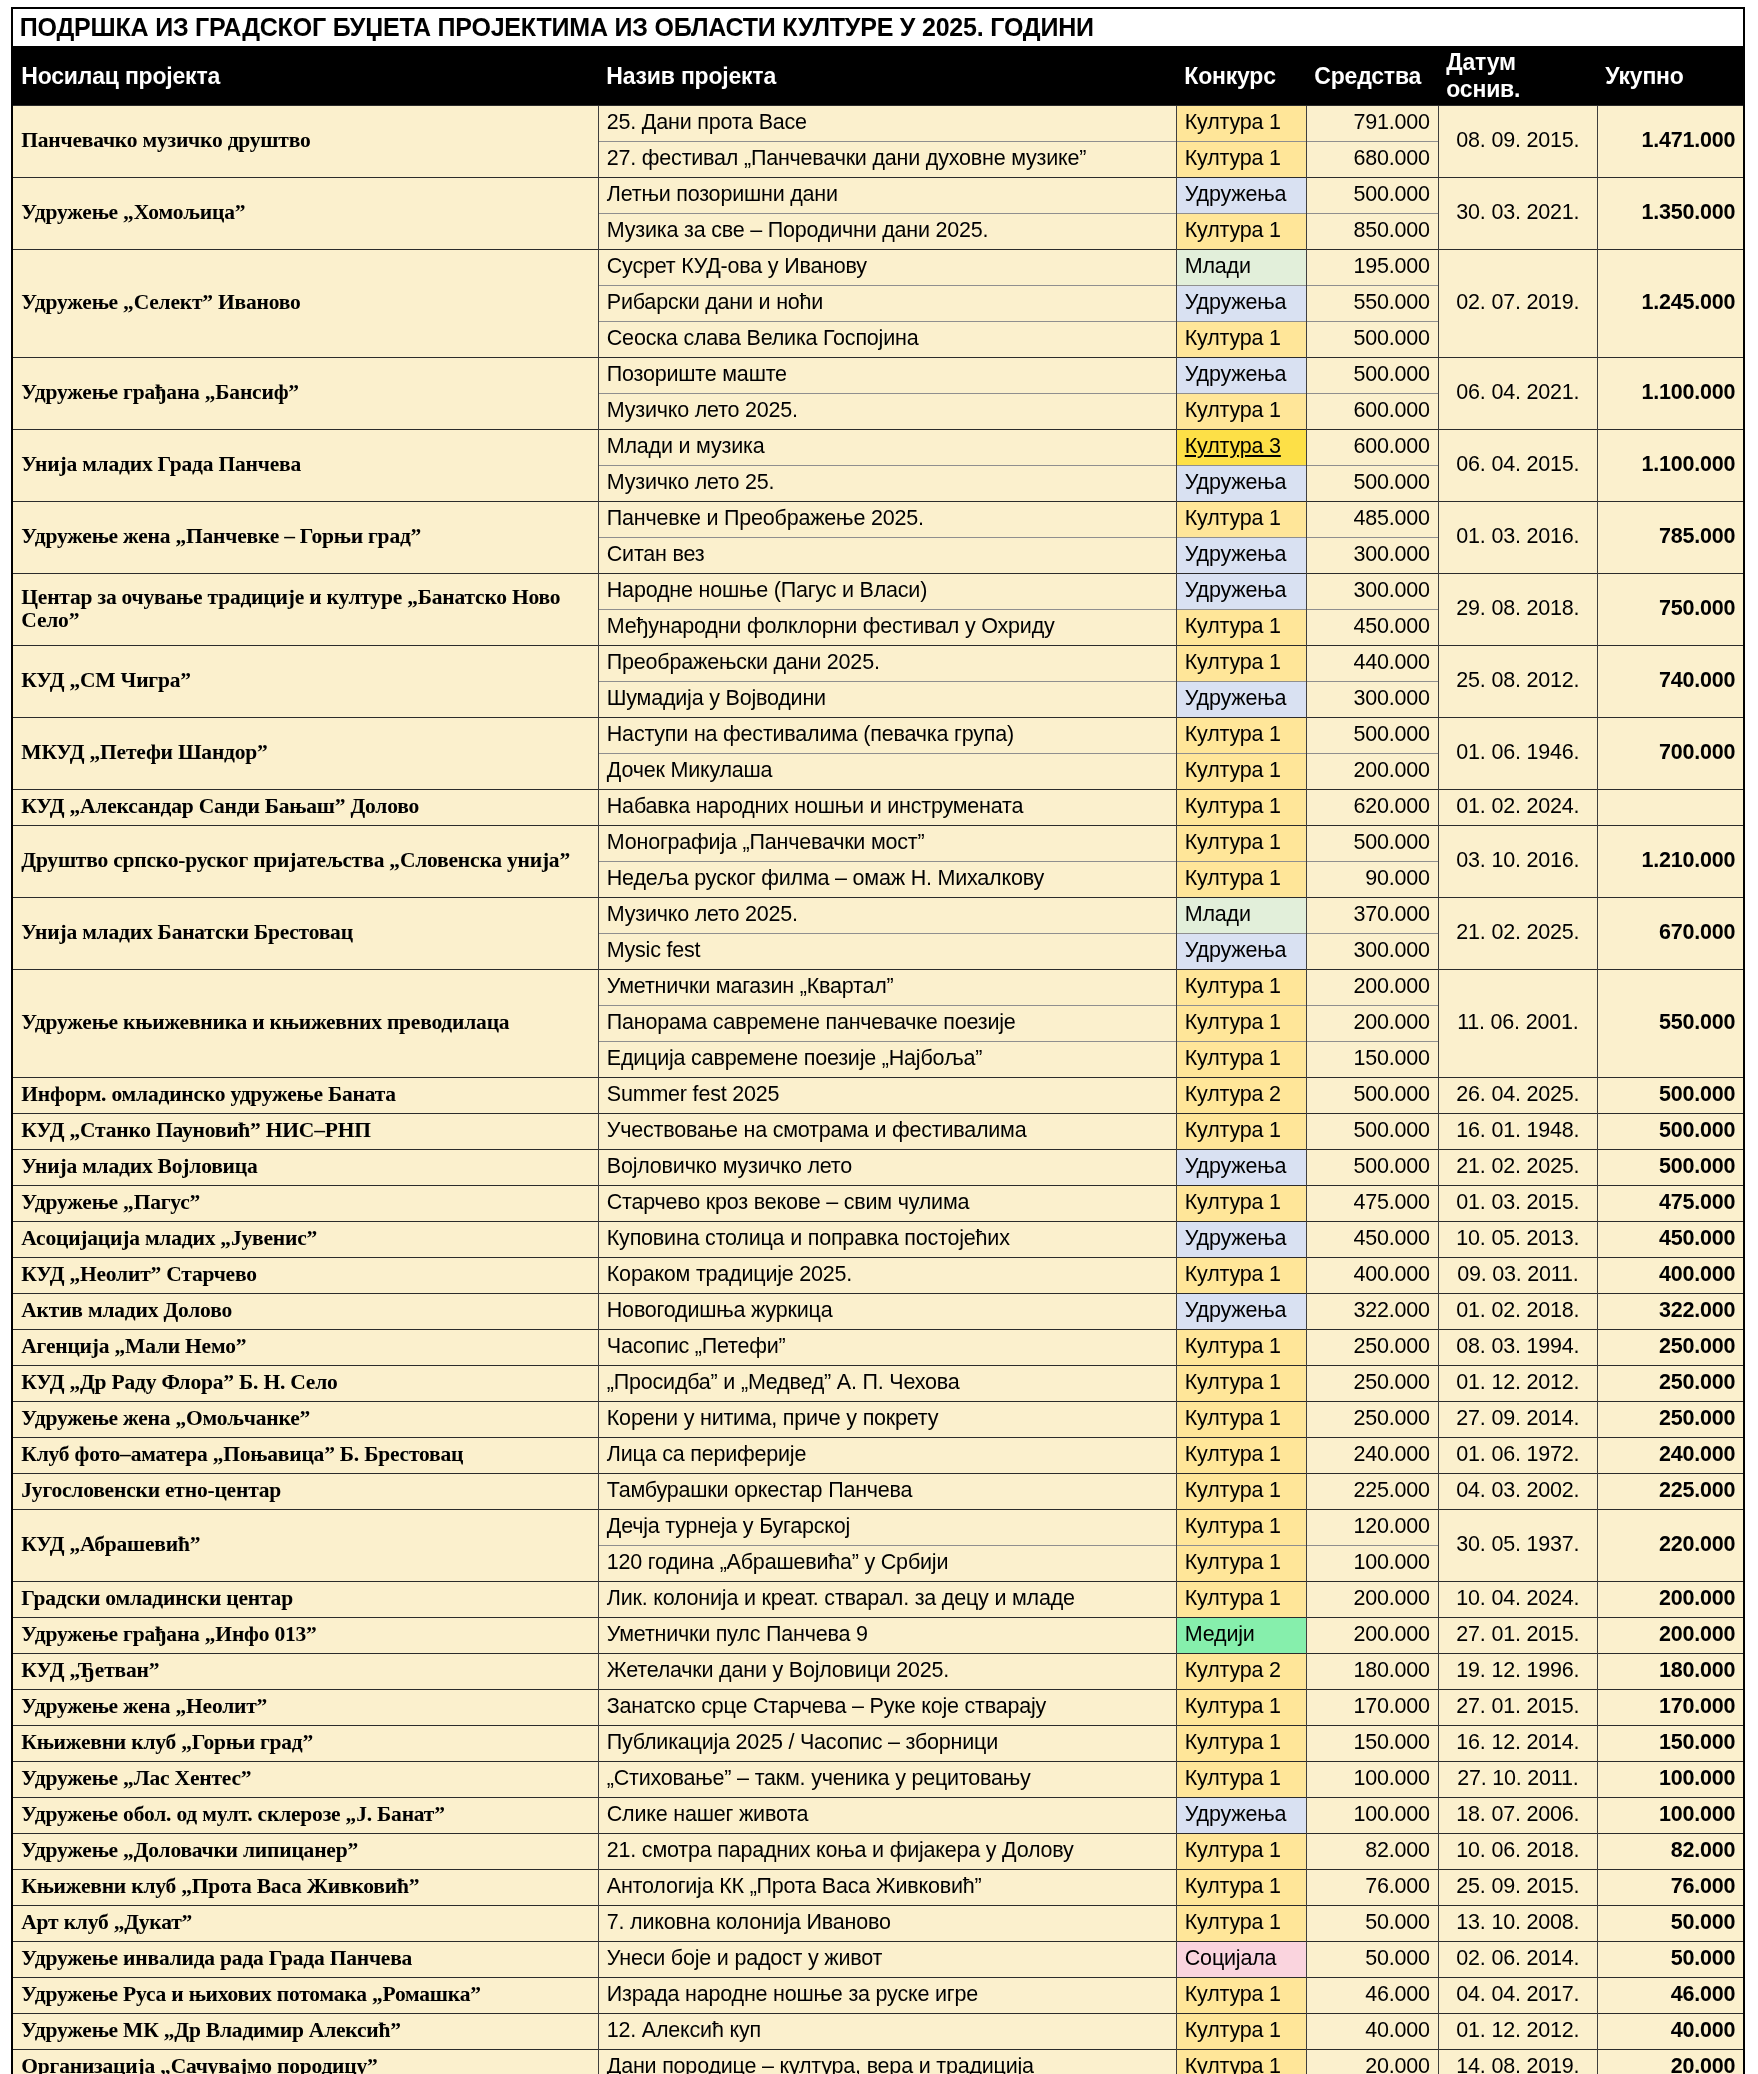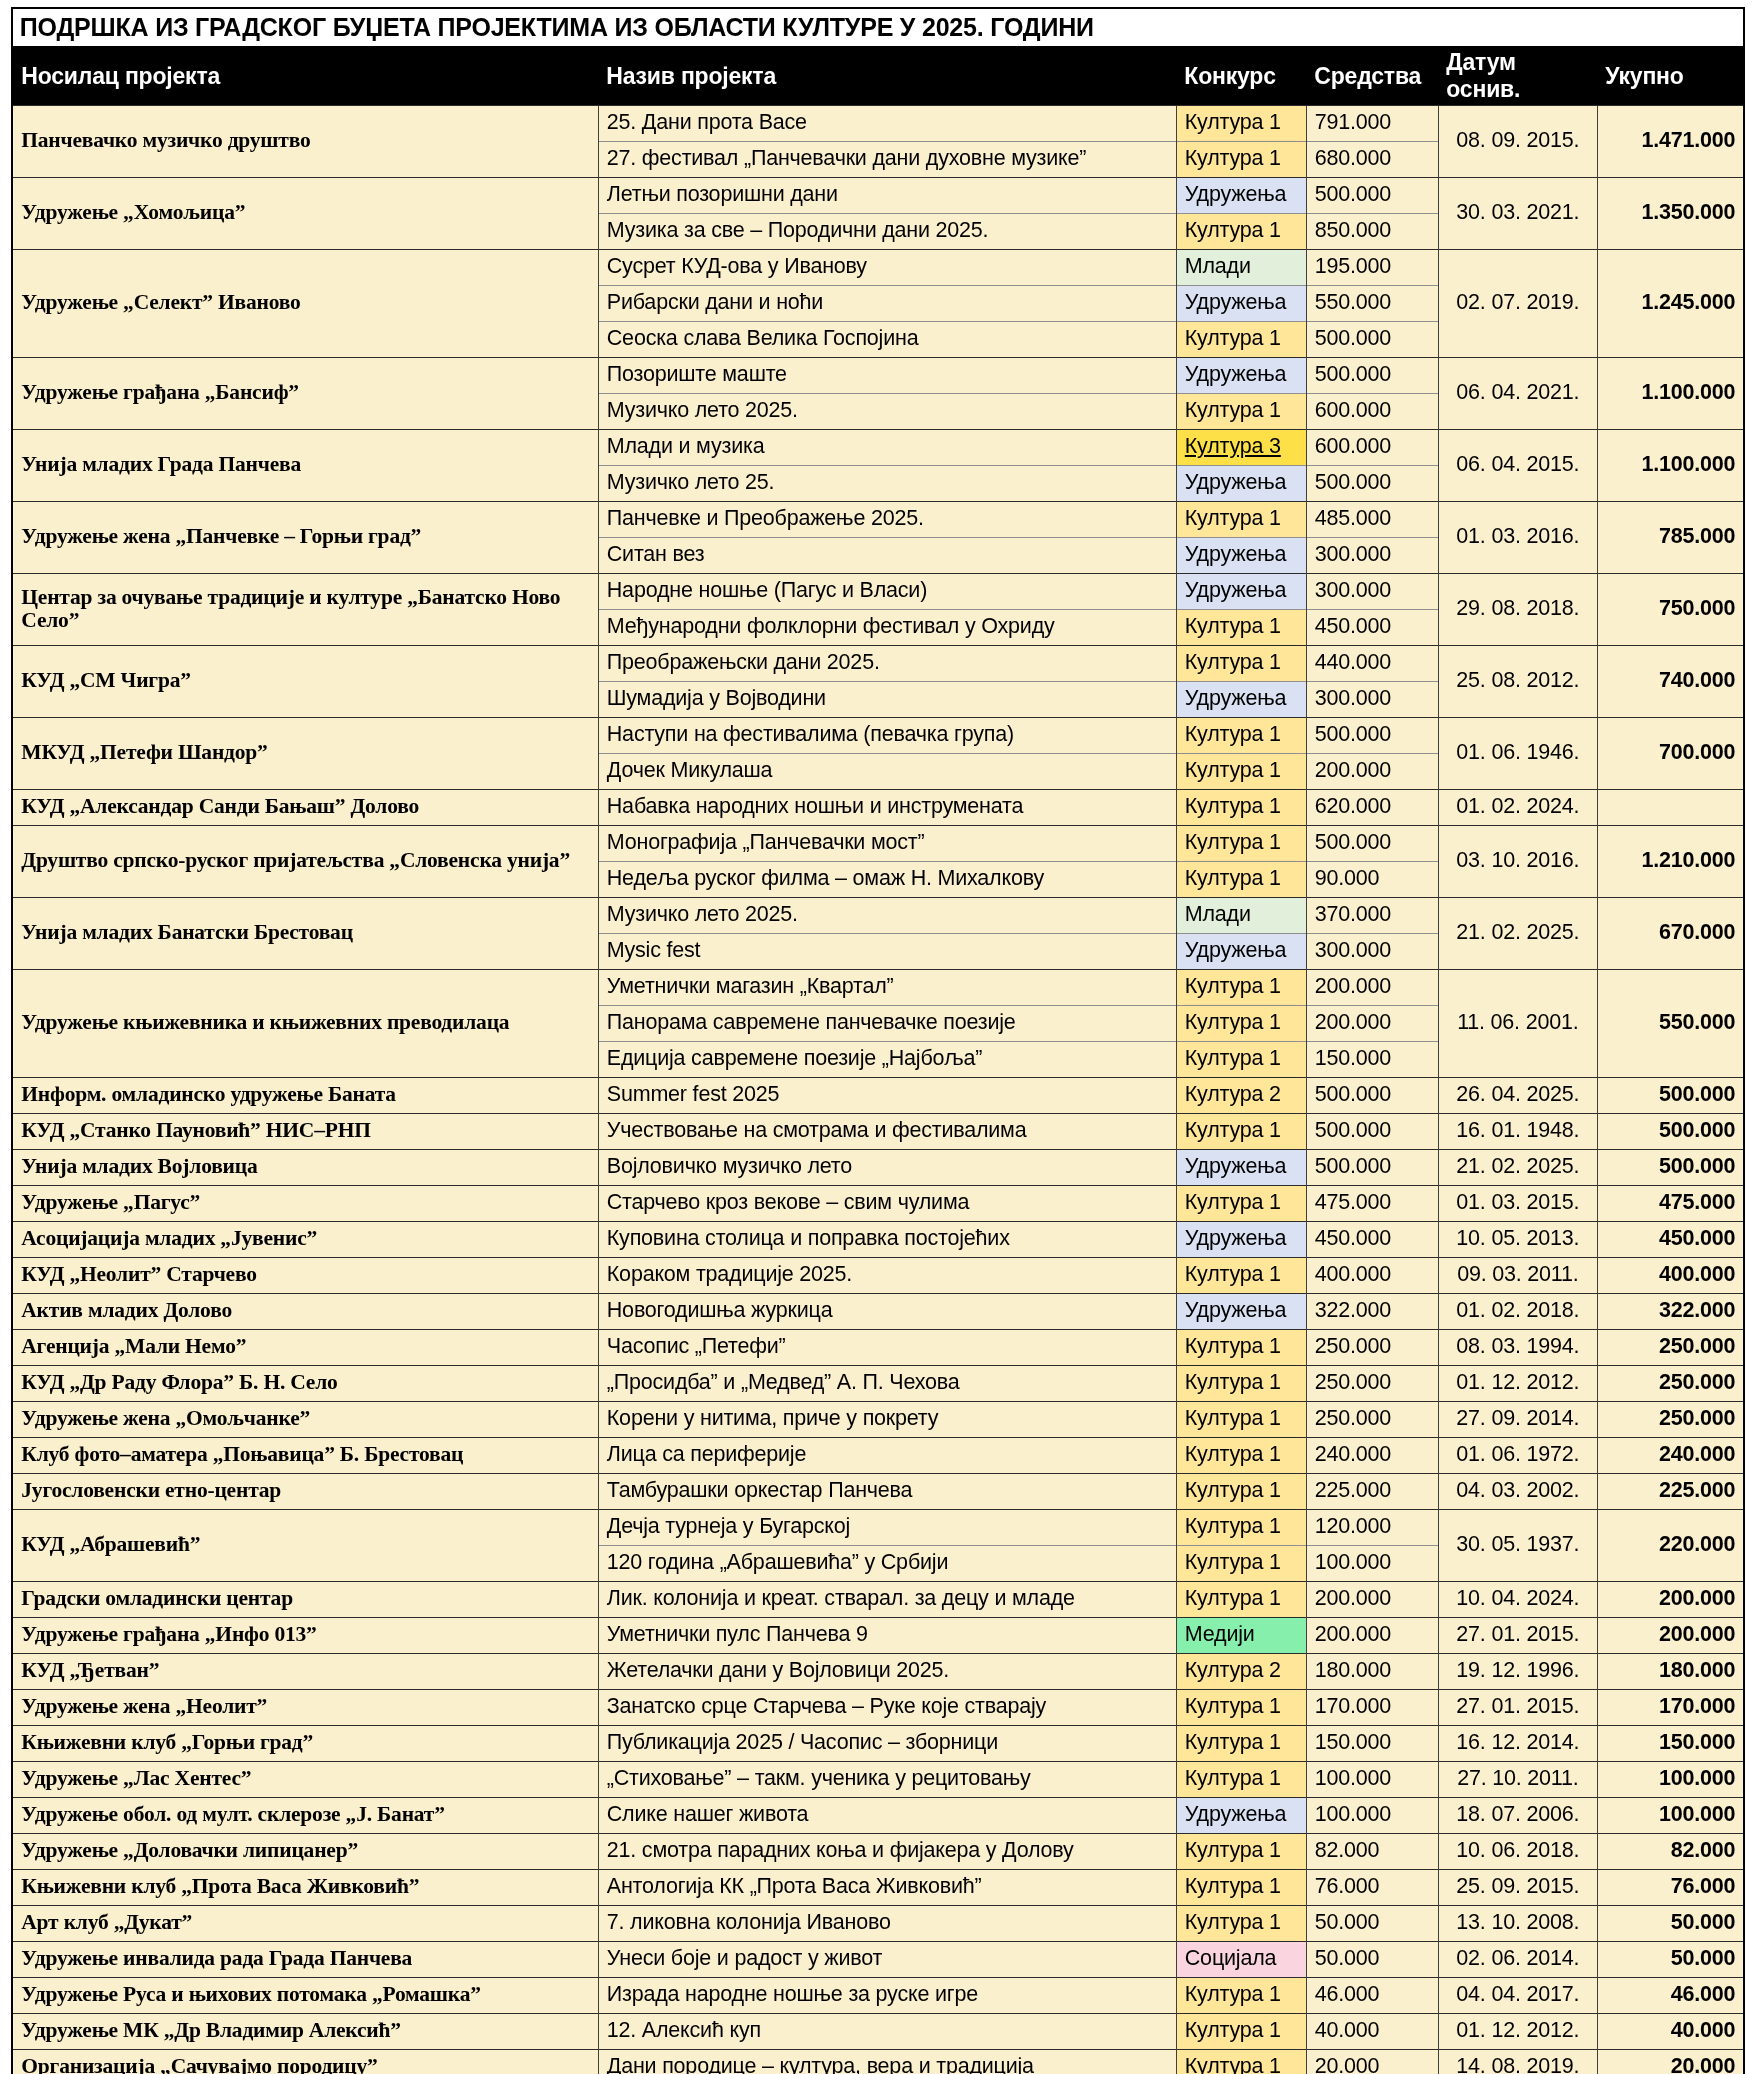--- a/index.html
+++ b/index.html
@@ -16,21 +16,21 @@
     padding:1.6px 8px;height:34px;letter-spacing:-0.2px;
   }
   .head-row th.r{text-align:left;}
   tbody td{
     font-size:21.5px;height:36px;padding:1.6px 8px;line-height:1.1;
     border-left:1.6px solid #3f3f3f;border-top:0.8px solid #8f8f8f;
     background:#FBF0CD;letter-spacing:-0.2px;
   }
   tbody tr.gs td{border-top:1.6px solid #2b2b2b;}
   td.holder{font-weight:bold;font-family:Liberation Serif, serif;}
-  td.amt{text-align:left;}
+  td.amt{text-align:right;}
   td.tot{text-align:right;font-weight:bold;}
   td.date{text-align:center;}
 </style>
 </head>
 <body>
 
 <div class="wrap">
   <table>
     <colgroup>
       <col style="width:586px">

